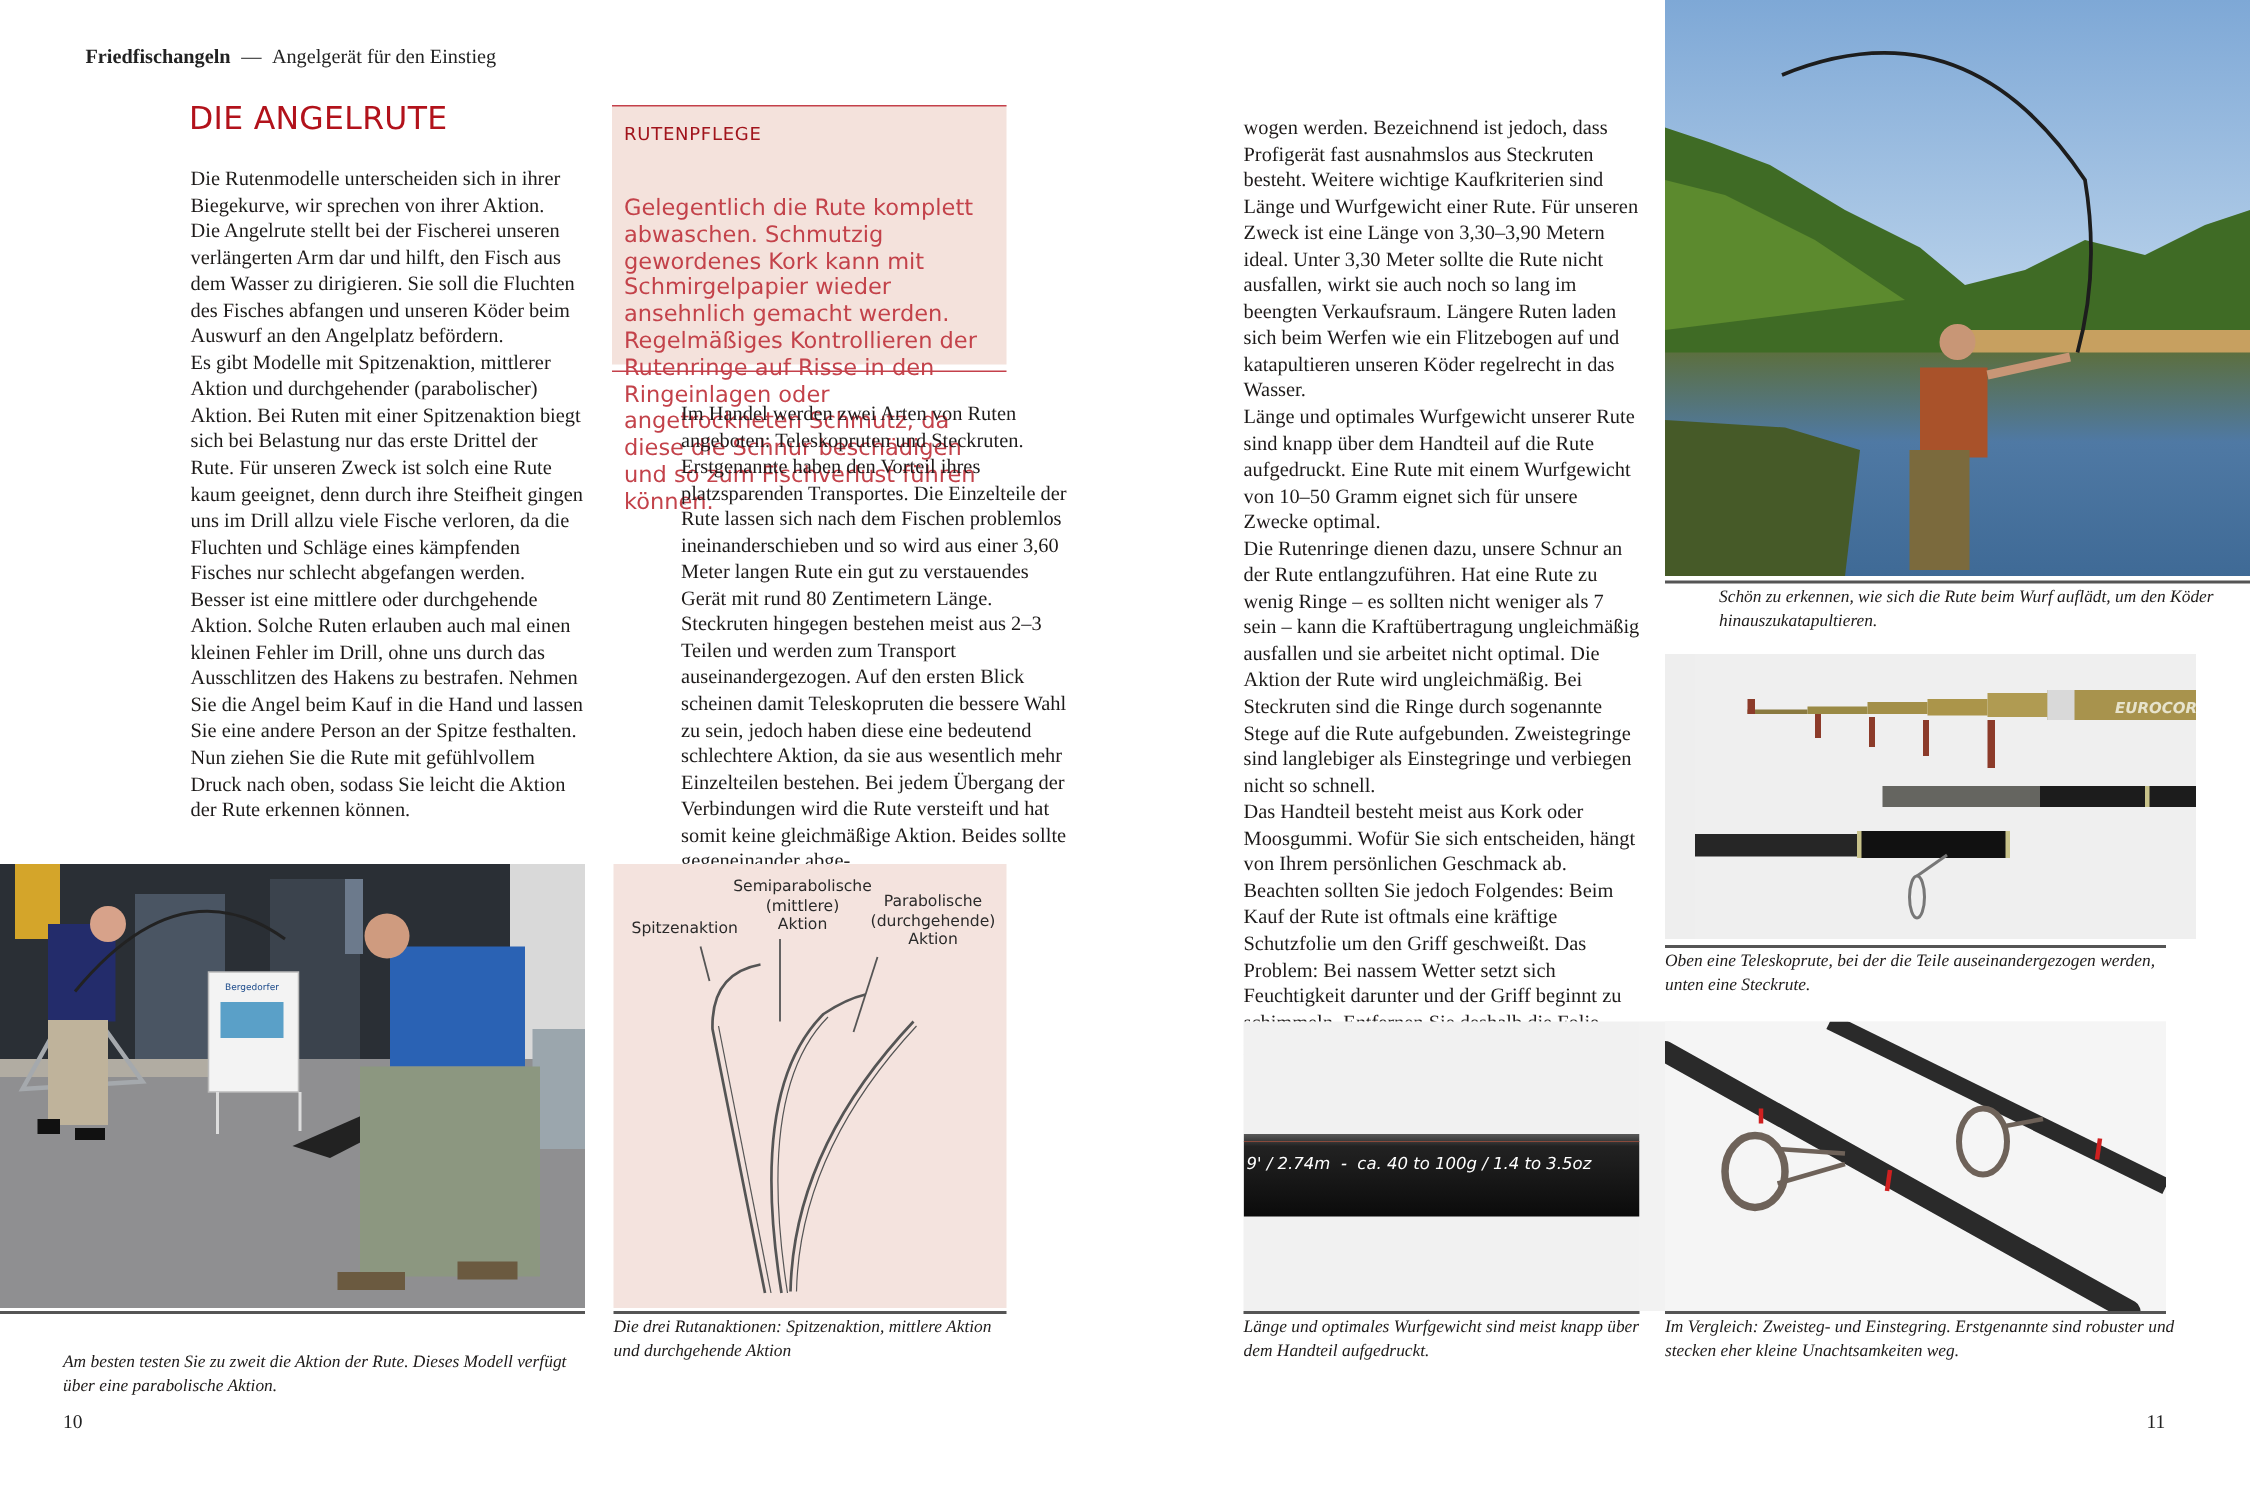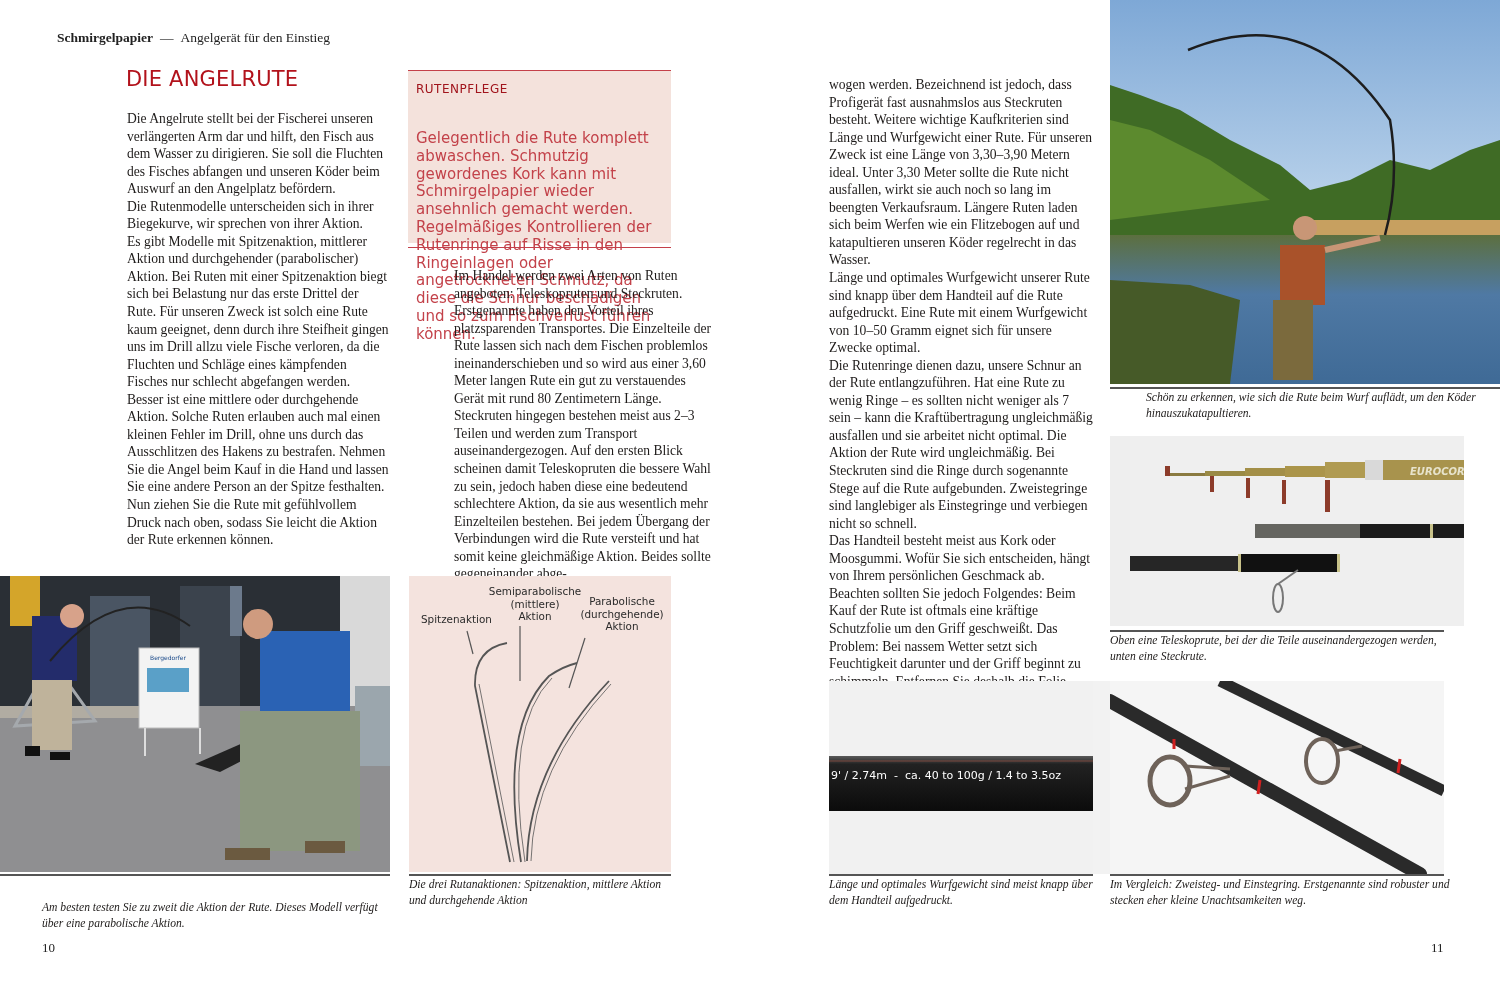--- a/index.html
+++ b/index.html
@@ -23,28 +23,28 @@
   .caption-rule { height: 2px; background: #555; }
   .caption { font-family: "Liberation Serif", serif; font-style: italic; font-size: 11.6px; line-height: 15.8px; color: #1e1b1a; }
   .page-number { font-family: "Liberation Serif", serif; font-size: 13px; color: #222; }
   .diagram-box { background: #f4e3de; }
   .diagram-label { font-family: "DejaVu Sans", sans-serif; font-size: 10.4px; color: #2a2a2a; text-align: center; line-height: 12.5px; position: absolute; white-space: nowrap; }
 </style>
 </head>
 <body>
 
 <div class="abs running-head">
-  <b>Schmirgelpapier</b><span class="dash">—</span><span>Angelgerät für den Einstieg</span>
+  <b>Friedfischangeln</b><span class="dash">—</span><span>Angelgerät für den Einstieg</span>
 </div>
 
 <div class="abs title">DIE ANGELRUTE</div>
 
 <div class="abs body-text col1">
+  <p>Die Rutenmodelle unterscheiden sich in ihrer Biegekurve, wir sprechen von ihrer Aktion.</p>
   <p>Die Angelrute stellt bei der Fischerei unseren verlängerten Arm dar und hilft, den Fisch aus dem Wasser zu dirigieren. Sie soll die Fluchten des Fisches abfangen und unseren Köder beim Auswurf an den Angelplatz befördern.</p>
-  <p>Die Rutenmodelle unterscheiden sich in ihrer Biegekurve, wir sprechen von ihrer Aktion.</p>
   <p>Es gibt Modelle mit Spitzenaktion, mittlerer Aktion und durchgehender (parabolischer) Aktion. Bei Ruten mit einer Spitzenaktion biegt sich bei Belastung nur das erste Drittel der Rute. Für unseren Zweck ist solch eine Rute kaum geeignet, denn durch ihre Steifheit gingen uns im Drill allzu viele Fische verloren, da die Fluchten und Schläge eines kämpfenden Fisches nur schlecht abgefangen werden. Besser ist eine mittlere oder durchgehende Aktion. Solche Ruten erlauben auch mal einen kleinen Fehler im Drill, ohne uns durch das Ausschlitzen des Hakens zu bestrafen. Nehmen Sie die Angel beim Kauf in die Hand und lassen Sie eine andere Person an der Spitze festhalten. Nun ziehen Sie die Rute mit gefühlvollem Druck nach oben, sodass Sie leicht die Aktion der Rute erkennen können.</p>
 </div>
 
 <div class="abs infobox">
   <div class="infobox-inner">
     <div class="infobox-title">RUTENPFLEGE</div>
     <div class="infobox-text">Gelegentlich die Rute komplett abwaschen. Schmutzig gewordenes Kork kann mit Schmirgelpapier wieder ansehnlich gemacht werden. Regelmäßiges Kontrollieren der Rutenringe auf Risse in den Ringeinlagen oder angetrockneten Schmutz, da diese die Schnur beschädigen und so zum Fischverlust führen können.</div>
   </div>
 </div>
 
@@ -182,21 +182,21 @@
     <rect x="110" y="118" width="100" height="18" fill="#111"></rect>
     <rect x="108" y="118" width="3" height="18" fill="#c8c28a"></rect>
     <rect x="207" y="118" width="3" height="18" fill="#c8c28a"></rect>
     <ellipse cx="148" cy="162" rx="5" ry="14" fill="none" stroke="#777" stroke-width="2"></ellipse>
     <line x1="148" y1="148" x2="168" y2="134" stroke="#777" stroke-width="2"></line>
   </svg>
 </div>
 <div class="abs caption-rule" style="left:1110px; top:630px; width:334px;"></div>
 <div class="abs caption" style="left:1110px; top:633px; width:340px;">Oben eine Teleskoprute, bei der die Teile auseinandergezogen werden, unten eine Steckrute.</div>
 
-<div class="abs photo" style="left:829px; top:681px; width:292px; height:193px; background:#f2f2f2;">
+<div class="abs photo" style="left:829px; top:681px; width:292px; height:193px; background:#f2f2f2;font-style:italic;">
   <svg width="264" height="193" viewBox="0 0 264 193">
     <defs>
       <linearGradient id="blank" x1="0" y1="0" x2="0" y2="1">
         <stop offset="0" stop-color="#5a5a5a"></stop>
         <stop offset="0.15" stop-color="#222"></stop>
         <stop offset="1" stop-color="#0b0b0b"></stop>
       </linearGradient>
     </defs>
     <rect x="0" y="0" width="264" height="193" fill="#f1f1f1"></rect>
     <rect x="0" y="75" width="264" height="55" fill="url(#blank)"></rect>

